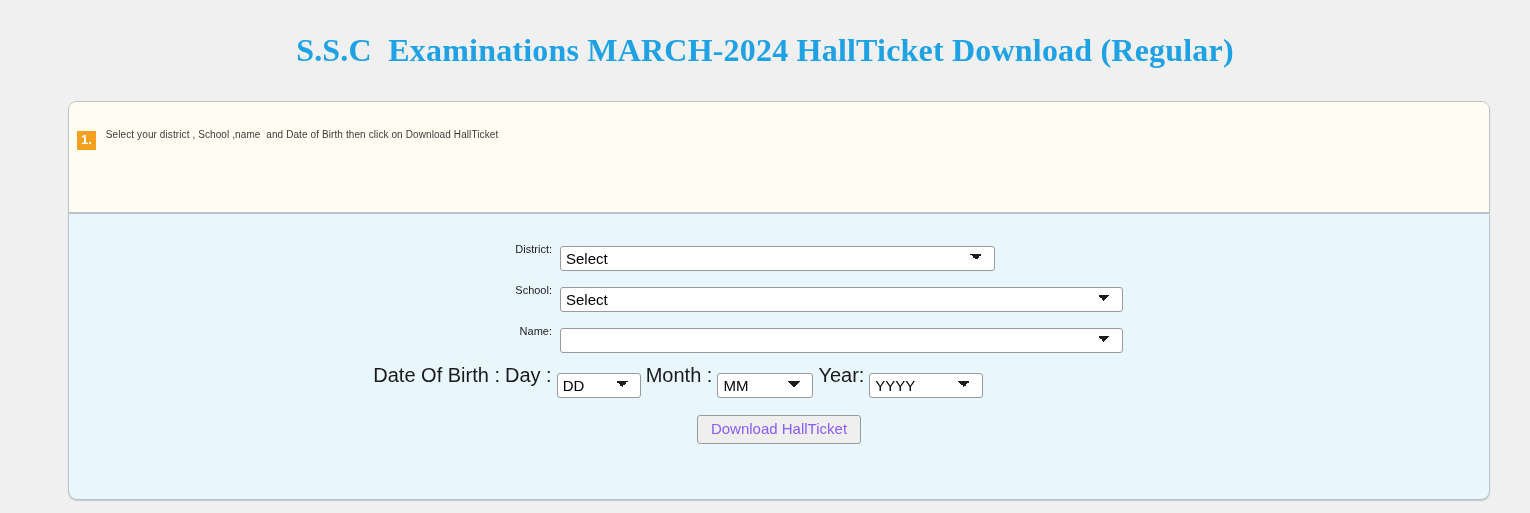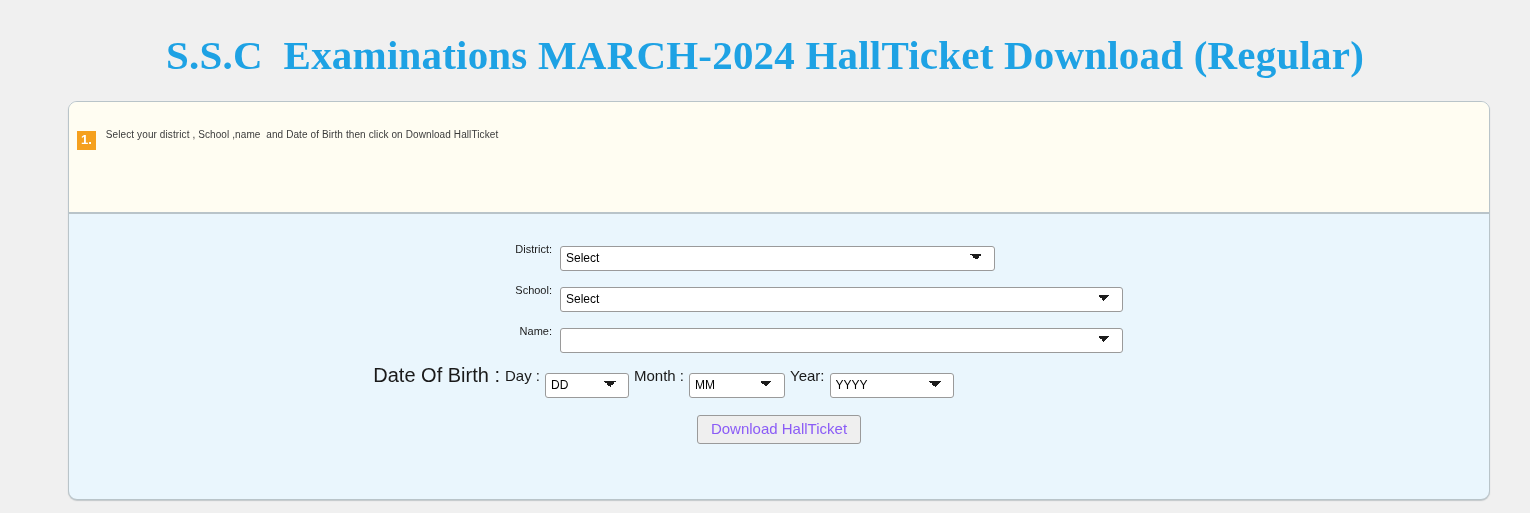--- a/index.html
+++ b/index.html
@@ -11,21 +11,21 @@
     height: 513px;
     background: #f0f0f0;
     font-family: "Liberation Sans", sans-serif;
     overflow: hidden;
   }
 
   .page-title {
     text-align: center;
     font-family: "Liberation Serif", serif;
     font-weight: bold;
-    font-size: 41px;
+    font-size: 32px;
     color: #1ea2e4;
     letter-spacing: 0.2px;
     margin: 0;
     padding: 33px 0 0 0;
     line-height: 1.1;
     white-space: pre;
   }
 
   .panel {
     position: absolute;
@@ -109,21 +109,21 @@
     background-color: #ffffff;
     background-image:
       linear-gradient(45deg, transparent 50%, #1c1c1c 50%),
       linear-gradient(135deg, #1c1c1c 50%, transparent 50%);
     background-position:
       calc(100% - 18px) calc(50% - 1px),
       calc(100% - 12px) calc(50% - 1px);
     background-size: 6px 6px, 6px 6px;
     background-repeat: no-repeat;
     font-family: "Liberation Sans", sans-serif;
-    font-size: 12px;
+    font-size: 15px;
     color: #000000;
     padding: 0 28px 1px 5px;
     line-height: 23px;
     margin-top: 19px;
   }
 
   select.sel-district { width: 435px; }
   select.sel-school   { width: 563px; }
   select.sel-name     { width: 563px; }
 
@@ -138,29 +138,29 @@
     width: 431px;
     text-align: right;
     padding-right: 0;
     box-sizing: border-box;
     font-size: 20px;
     color: #1a1a1a;
     white-space: pre;
   }
 
   .dob-inline-label {
-    font-size: 15px;
+    font-size: 20px;
     color: #1a1a1a;
     white-space: pre;
     padding: 0 5px;
   }
 
   select.sel-day   { width: 84px;  padding-right: 12px; }
   select.sel-month { width: 96px;  padding-right: 24px; }
-  select.sel-year  { width: 124px; padding-right: 26px; }
+  select.sel-year  { width: 114px; padding-right: 26px; }
 
   .button-row {
     display: flex;
     justify-content: center;
     margin-top: 19px;
   }
 
   .download-btn {
     font-family: "Liberation Sans", sans-serif;
     font-size: 15px;

